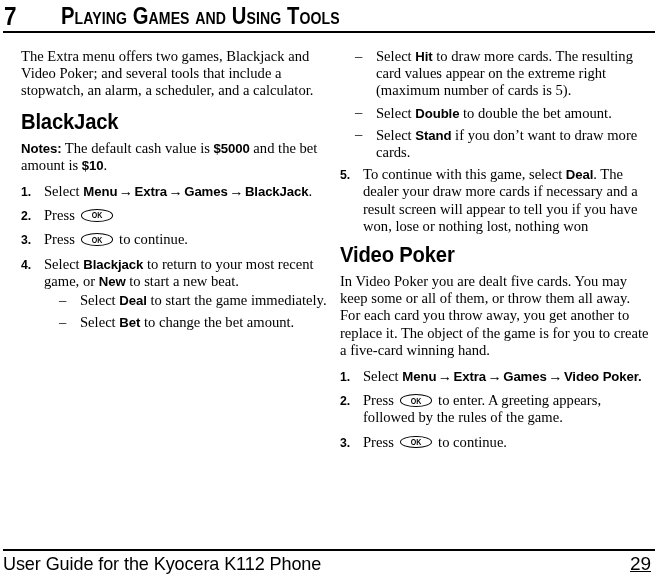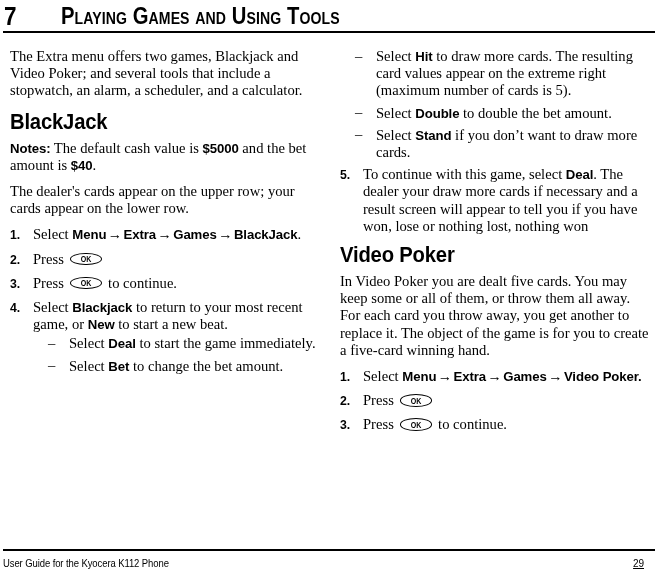--- a/index.html
+++ b/index.html
@@ -59,21 +59,21 @@
     height: 2px;
     background: #000000;
   }
 
   
   .column {
     position: absolute;
     top: 48px;
     width: 313px;
   }
-  .col-left  { left: 10px;   }
+  .col-left  { left: 21px;   }
   .col-right { left: 340px; }
 
   
   p.body {
     margin: 0 0 9px 0;
     font-size: 14.6px;
     line-height: 17.2px;
     text-align: left;
   }
   h2.section {
@@ -182,58 +182,57 @@
     height: 1.6px;
     background: #000000;
   }
   .footer {
     position: absolute;
     left: 3px;
     top: 555px;
     width: 652px;
     height: 20px;
     font-family: "Liberation Sans Narrow", "Liberation Sans", sans-serif;
-    font-size: 10px;
+    font-size: 19px;
     line-height: 18px;
     letter-spacing: -0.1px;
   }
   .footer-left {
     position: absolute;
     left: 0;
     top: 0;
     transform: scaleX(0.95);
     transform-origin: left top;
     white-space: nowrap;
   }
   .footer-right {
     position: absolute;
-    right: 11px;
+    right: 4px;
     top: 0;
     text-decoration: underline;
   }
 </style>
 </head>
 <body>
 
 <div class="page-header">
   <div class="chapter-number">7</div>
   <div class="chapter-title">Playing Games and Using Tools</div>
 </div>
 <div class="header-rule"></div>
 
 <div class="column col-left">
 
   <p class="body">The Extra menu offers two games, Blackjack and Video Poker; and several tools that include a stopwatch, an alarm, a scheduler, and a calculator.</p>
 
   <h2 class="section">BlackJack</h2>
 
 
-  <p class="body"><span class="ui">Notes:</span><span> The default cash value is </span><span class="ui">$5000</span><span> and the bet amount is </span><span class="ui">$40</span><span>.</span></p>
-
-  <p class="body">The dealer's cards appear on the upper row; your cards appear on the lower row.</p>
+  <p class="body"><span class="ui">Notes:</span><span> The default cash value is </span><span class="ui">$5000</span><span> and the bet amount is </span><span class="ui">$10</span><span>.</span></p>
+
 
   <ol class="steps">
 
     <li class="step">
       <span class="num">1.</span><span>Select </span><span class="ui">Menu</span><span class="arrow">→</span><span class="ui">Extra</span><span class="arrow">→</span><span class="ui">Games</span><span class="arrow">→</span><span class="ui">BlackJack</span><span>.</span>
     </li>
 
     <li class="step">
       <span class="num">2.</span><span>Press </span><span class="okkey"><span>OK</span></span>
     </li>
@@ -282,21 +281,21 @@
 
   <p class="body">In Video Poker you are dealt five cards. You may keep some or all of them, or throw them all away. For each card you throw away, you get another to replace it. The object of the game is for you to create a five-card winning hand.</p>
 
   <ol class="steps">
 
     <li class="step">
       <span class="num">1.</span><span>Select </span><span class="ui">Menu</span><span class="arrow">→</span><span class="ui">Extra</span><span class="arrow">→</span><span class="ui">Games</span><span class="arrow">→</span><span class="ui">Video Poker.</span><span></span>
     </li>
 
     <li class="step">
-      <span class="num">2.</span><span>Press </span><span class="okkey"><span>OK</span></span>
+      <span class="num">2.</span><span>Press </span><span class="okkey"><span>OK</span></span><span> to enter. A greeting appears, followed by the rules of the game.</span>
     </li>
 
     <li class="step">
       <span class="num">3.</span><span>Press </span><span class="okkey"><span>OK</span></span><span> to continue.</span>
     </li>
 
   </ol>
 </div>
 
 <div class="footer-rule"></div>

